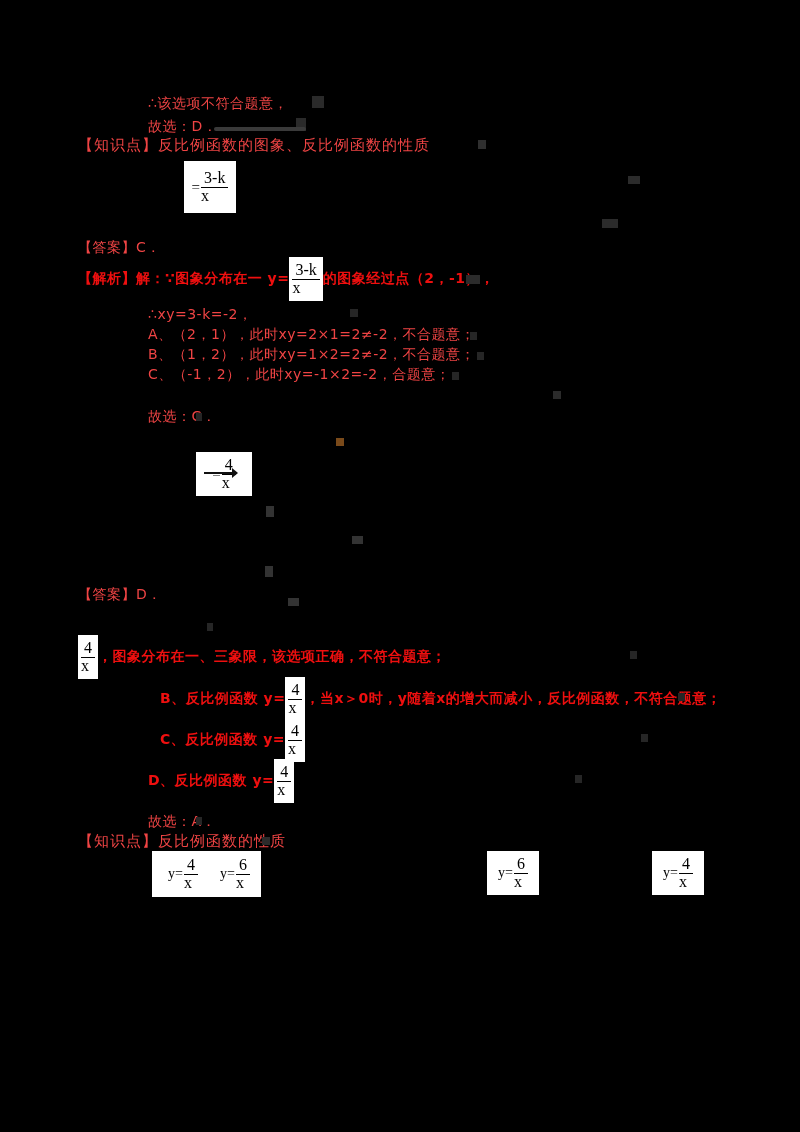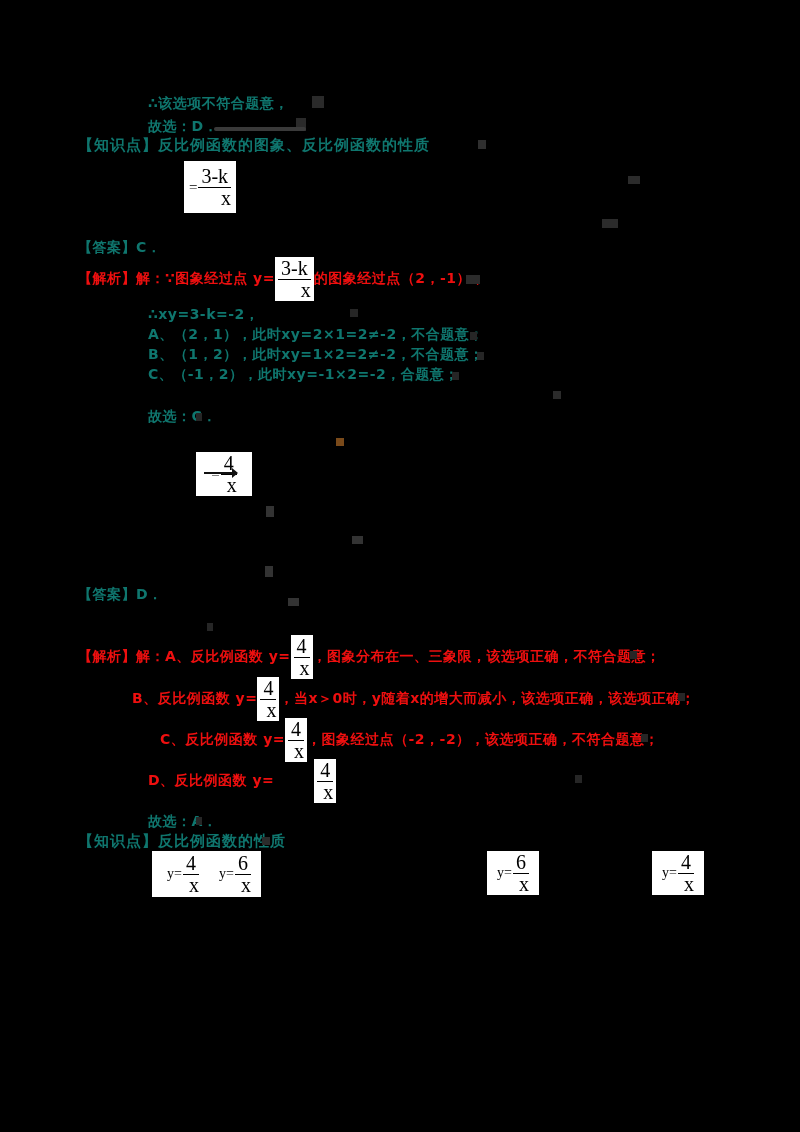--- a/index.html
+++ b/index.html
@@ -1,27 +1,27 @@
 <!DOCTYPE html>
 <html><head>
 <meta charset="utf-8">
 <style>
   html,body{margin:0;padding:0;background:#000;}
   .page{position:relative;width:800px;height:1132px;background:#000;overflow:hidden;
         font-family:"DejaVu Sans","Liberation Sans",sans-serif;}
-  .red{position:absolute;color:#0f766e;font-weight:bold;font-size:14px;
+  .red{position:absolute;color:#ef4444;font-weight:normal;font-size:14px;
        white-space:nowrap;letter-spacing:0.5px;line-height:17px;}
   .kn{font-size:15px;letter-spacing:1px;}
   .row{position:absolute;display:flex;align-items:center;white-space:nowrap;
        color:#ee0f0f;font-weight:bold;font-size:14px;letter-spacing:0.5px;}
   .fbox{background:#ffffff;color:#000;font-family:"Liberation Serif","DejaVu Serif",serif;
         display:inline-flex;align-items:center;justify-content:center;
         padding:1px 3px;font-weight:normal;letter-spacing:0;position:relative;}
   .abs{position:absolute;}
-  .frac{display:inline-block;text-align:right;line-height:1.05;font-size:20px;}
+  .frac{display:inline-block;text-align:left;line-height:1.05;font-size:16px;}
   .frac .num{display:block;border-bottom:1.5px solid #000;padding:0 3px;}
   .frac .den{display:block;}
   .eq{font-size:15px;margin-right:1px;}
   .lead{font-size:14px;margin-right:1px;}
   .mark{position:absolute;}
   .arrow-line{position:absolute;left:8px;top:20px;width:30px;height:2px;background:#111;}
   .arrow-head{position:absolute;left:36px;top:16px;width:0;height:0;
               border-left:6px solid #111;border-top:5px solid transparent;
               border-bottom:5px solid transparent;}
 </style>
@@ -38,21 +38,21 @@
     <span class="eq">=</span>
     <span class="frac">
         <span class="num">3-k</span>
         <span class="den">x</span>
       </span>
   </span>
 
   <div class="red" style="left:78px;top:239px;text-align:right;">【答案】C．</div>
 
   <div class="row" style="left:78px;top:256px;height:46px;">
-    <span>【解析】解：∵图象经过点 y=</span>
+    <span>【解析】解：∵图象分布在一 y=</span>
     <span class="fbox" style="height:42px;">
       <span class="frac">
           <span class="num">3-k</span>
           <span class="den">x</span>
         </span>
     </span>
     <span>的图象经过点（2，-1），</span>
   </div>
 
   <div class="red" style="left:148px;top:306px;text-align:center;">∴xy=3-k=-2，</div>
@@ -67,53 +67,51 @@
         <span class="num">4</span>
         <span class="den">x</span>
       </span>
     <span class="arrow-line"></span>
     <span class="arrow-head"></span>
   </span>
 
   <div class="red" style="left:78px;top:586px;">【答案】D．</div>
 
   <div class="row" style="left:78px;top:634px;height:46px;">
-    <span>【解析】解：A、反比例函数 y=</span>
     <span class="fbox" style="height:42px;">
       <span class="frac">
           <span class="num">4</span>
           <span class="den">x</span>
         </span>
     </span>
     <span>，图象分布在一、三象限，该选项正确，不符合题意；</span>
   </div>
 
-  <div class="row" style="left:132px;top:676px;height:46px;">
+  <div class="row" style="left:160px;top:676px;height:46px;">
     <span>B、反比例函数 y=</span>
     <span class="fbox" style="height:42px;">
       <span class="frac">
           <span class="num">4</span>
           <span class="den">x</span>
         </span>
     </span>
-    <span>，当x＞0时，y随着x的增大而减小，该选项正确，该选项正确；</span>
+    <span>，当x＞0时，y随着x的增大而减小，反比例函数，不符合题意；</span>
   </div>
 
   <div class="row" style="left:160px;top:717px;height:46px;">
     <span>C、反比例函数 y=</span>
     <span class="fbox" style="height:42px;">
       <span class="frac">
           <span class="num">4</span>
           <span class="den">x</span>
         </span>
     </span>
-    <span>，图象经过点（-2，-2），该选项正确，不符合题意；</span>
   </div>
 
-  <div class="row" style="left:148px;top:758px;height:46px;gap:40px;">
+  <div class="row" style="left:148px;top:758px;height:46px;">
     <span>D、反比例函数 y=</span>
     <span class="fbox" style="height:42px;">
       <span class="frac">
           <span class="num">4</span>
           <span class="den">x</span>
         </span>
     </span>
   </div>
 
   <div class="red" style="left:148px;top:813px;">故选：A．</div>

